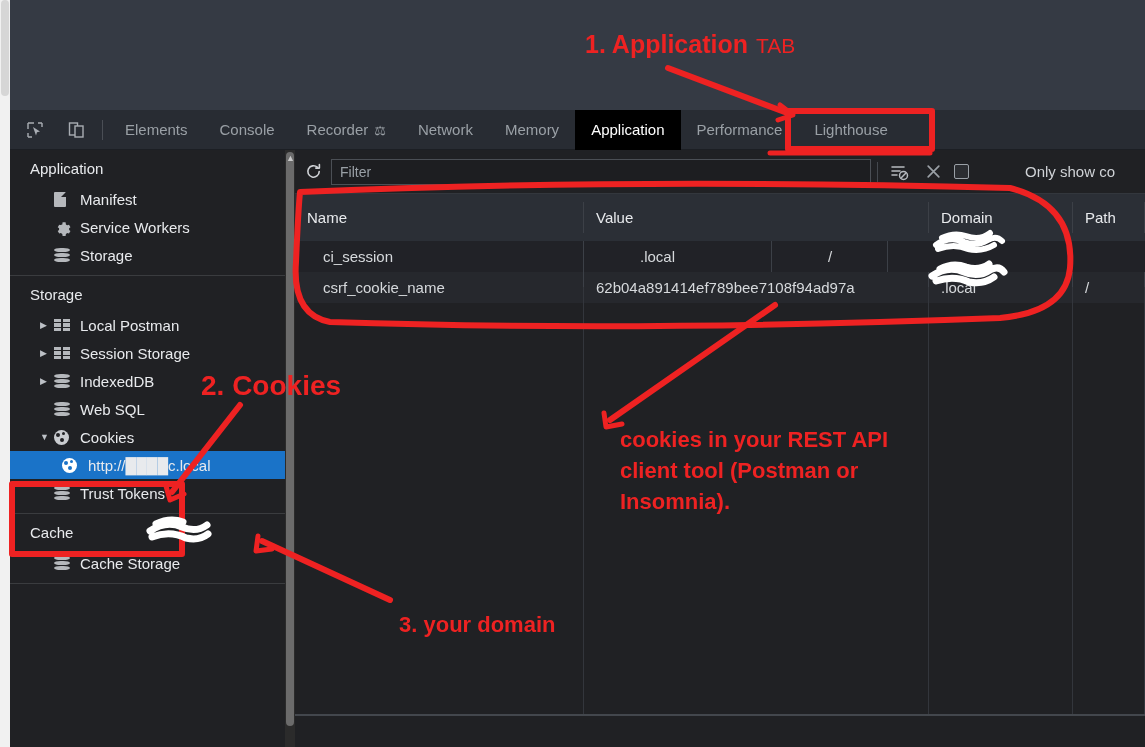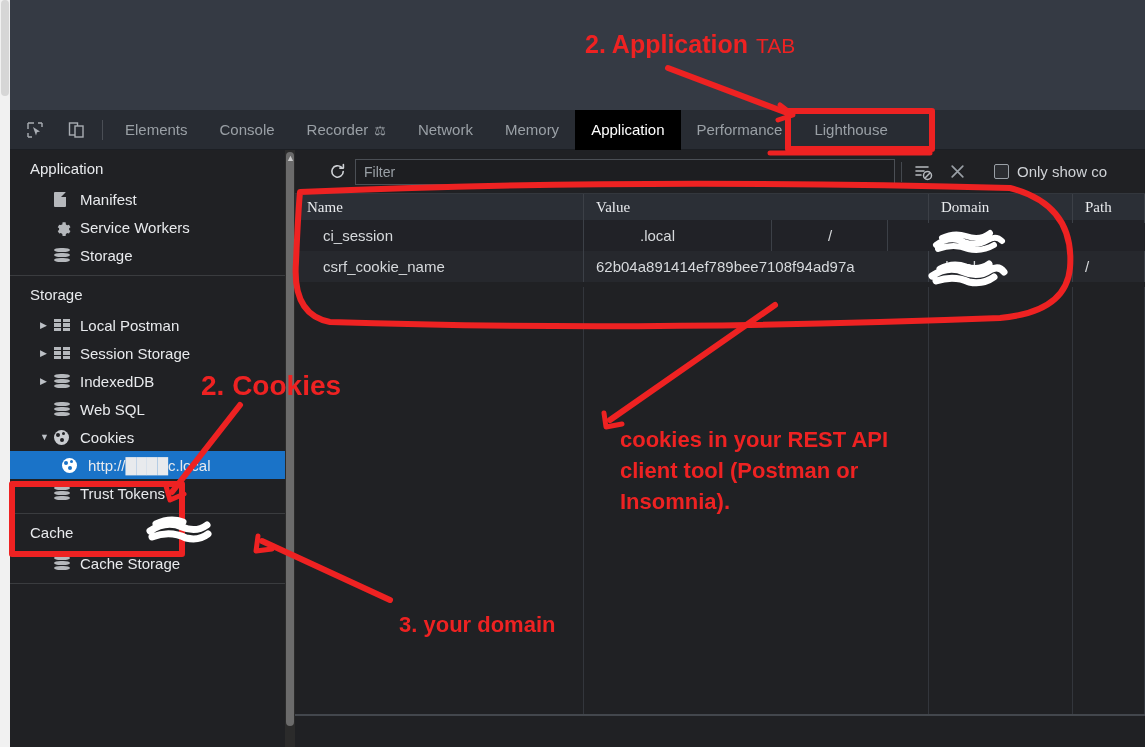--- a/index.html
+++ b/index.html
@@ -113,51 +113,50 @@
 
   
   #main{
     position:absolute; left:295px; top:150px; width:850px; height:597px;
     background:#202124;
   }
   #toolbar{
     position:absolute; left:0; top:0; width:850px; height:44px;
     display:flex; align-items:center; background:#202124;
     border-bottom:1px solid #33373d;
-    padding-left:24px;
   }
   #toolbar .refresh{
     width:36px;height:30px; display:flex;align-items:center;justify-content:center;
     color:#cfd2d6; font-size:18px;
   }
   #filter{
     flex:0 0 auto; width:540px; height:26px; background:#1d1e21;
     border:1px solid #4b4f55; color:#c4c7cb; font-size:14px;
     padding:0 8px; outline:none; font-family:"Liberation Sans",sans-serif;
   }
   #filter::placeholder{ color:#9aa0a6; }
   .tb-sm{
     width:34px;height:30px;display:flex;align-items:center;justify-content:center;
     color:#b6babf;
   }
   .tb-divider{ width:1px;height:20px;background:#44484e;margin:0 4px 0 6px;}
-  .chk-wrap{ display:flex;align-items:center; margin-left:20px; white-space:nowrap;}
+  .chk-wrap{ display:flex;align-items:center; margin-left:4px; white-space:nowrap;gap:48px;}
   .chk-box{
     width:15px;height:15px;border:1.5px solid #9aa0a6;border-radius:2px;
     background:#2b2d31;
   }
   .chk-lbl{ color:#cfd2d6;font-size:15px; margin-left:8px;}
 
   
   #table{
     position:absolute; left:0; top:44px; width:850px; height:520px;
     background:#202124; overflow:hidden;
   }
   .trow{ display:flex; height:31px; align-items:center; }
-  .thead{ background:#2b2f36; height:26px;font-family:Liberation Serif, serif; }
+  .thead{ background:#2b2f36; height:47px; }
   .thead .cell{ color:#e8eaed; font-size:15px; }
   .cell{
     height:31px; line-height:31px; color:#d6d9dc; font-size:15px;
     padding-left:12px; border-right:1px solid #3c4047;
     overflow:hidden; white-space:nowrap;
   }
   .c-name{ width:289px; }
   .c-value{ width:345px; }
   .c-domain{ width:144px; }
   .c-path{ width:72px; }
@@ -467,21 +466,21 @@
     <path d="M936 245 q14 -10 28 -3 q12 5 24 -2 q8 -5 14 1 M938 249 q16 -6 30 0 q14 3 26 -4 M942 238 q12 -6 24 -2 q14 5 24 -3" stroke-width="6"></path>
     <path d="M932 276 q16 -11 32 -4 q14 6 26 -2 q9 -5 14 2 M936 281 q18 -6 33 1 q14 3 25 -5 M940 269 q13 -7 26 -2 q13 4 23 -3" stroke-width="7"></path>
   </g>
 
   <g stroke="#ffffff" fill="none" stroke-linecap="round">
     <path d="M150 531 q16 -11 32 -4 q14 6 25 -2 M152 537 q18 -7 34 1 q13 3 22 -4 M156 524 q14 -7 27 -2" stroke-width="7"></path>
   </g>
 </svg>
 
 <div class="anno-txt" style="left:585px; top:30px; font-size:25px;">
-  <span>2. Application</span><span style="font-weight:normal; font-size:21px; margin-left:8px;">TAB</span>
+  <span>1. Application</span><span style="font-weight:normal; font-size:21px; margin-left:8px;">TAB</span>
 </div>
 
 <div class="anno-txt" style="left:201px; top:370px; font-size:28px;">2. Cookies</div>
 
 <div class="anno-txt" style="left:399px; top:612px; font-size:22px;">3. your domain</div>
 
 <div class="anno-txt" style="left:620px; top:424px; font-size:22px; line-height:31px; width:330px;">
   <div>cookies in your REST API</div>
   <div>client tool (Postman or</div>
   <div>Insomnia).</div>

